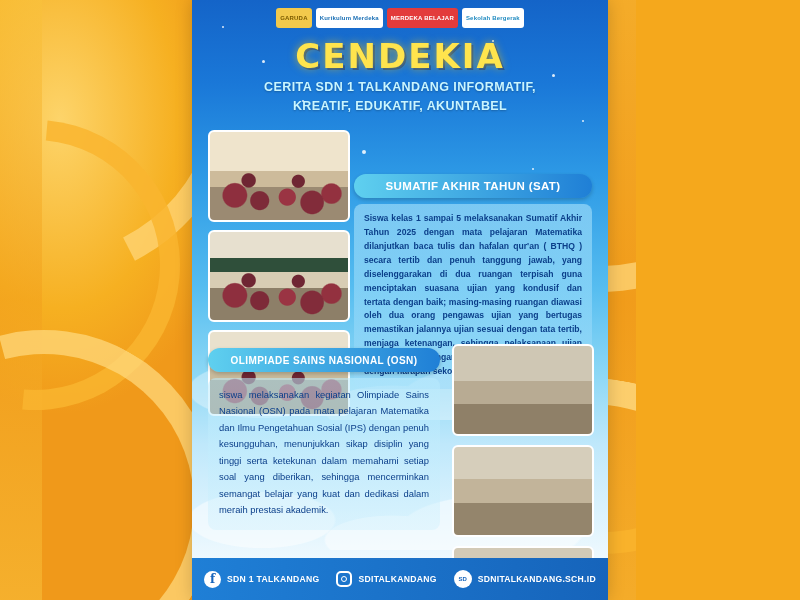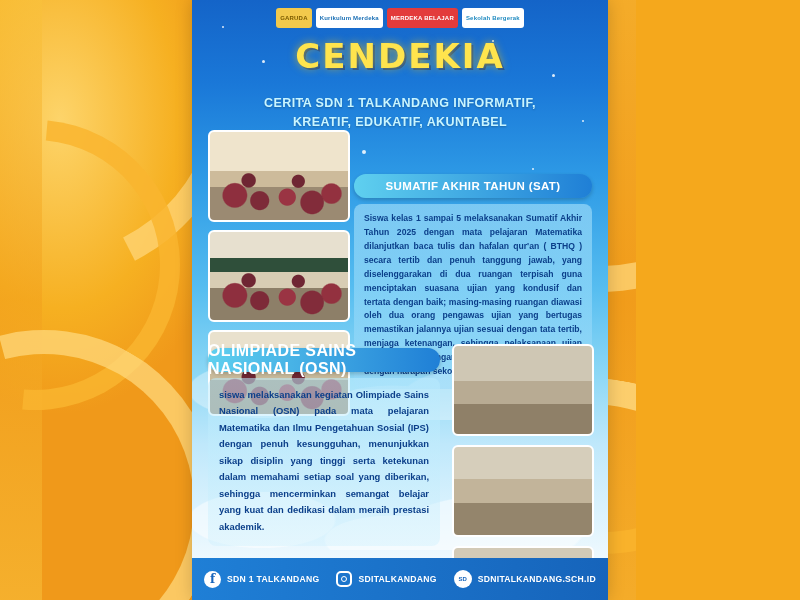--- a/index.html
+++ b/index.html
@@ -184,33 +184,33 @@
 
   
   .sec2-card {
     position: absolute; left: 16px; top: 348px; width: 232px;
   }
   .hdr2 {
     height: 24px;
     background: linear-gradient(90deg,#5fd0ef,#1f7fd6);
     border-radius: 12px;
     display:flex; align-items:center; justify-content:center;
-    color:#ffffff; font-weight:800; font-size:16px; letter-spacing:.4px;
+    color:#ffffff; font-weight:800; font-size:10px; letter-spacing:.4px;
     box-shadow: 0 2px 4px rgba(0,0,0,.2);
   }
   .body2 {
     margin-top: 6px;
     background: linear-gradient(180deg, rgba(186,235,253,.55), rgba(205,240,253,.4));
     border-radius: 8px;
     padding: 9px 11px 11px;
     color: #0b3f8a;
     font-size: 9.4px;
     line-height: 1.75;
     text-align: justify;
-    font-weight: 700;
+    font-weight: 400;
   }
   .sec2-photos {
     position: absolute; right: 16px; top: 344px;
     width: 140px;
     display:flex; flex-direction: column; gap: 9px;
   }
   .ph-osn1 { background: linear-gradient(180deg,#cfc7b4 0 40%, #b8ab93 40% 66%, #8f8068 66% 100%); }
   .ph-osn2 { background: linear-gradient(180deg,#d6cebb 0 36%, #c2b49a 36% 64%, #94856c 64% 100%); }
   .ph-osn3 { background: linear-gradient(180deg,#d2cab7 0 38%, #bdaf95 38% 66%, #8e7f67 66% 100%); }
 
@@ -282,21 +282,21 @@
     <div class="cloudband" style="top:430px; opacity:.5;"></div>
 
     <div class="logos">
       <div class="logo-chip garuda">GARUDA</div>
       <div class="logo-chip kurikulum">Kurikulum Merdeka</div>
       <div class="logo-chip bergerak">MERDEKA BELAJAR</div>
       <div class="logo-chip merdeka">Sekolah Bergerak</div>
     </div>
 
     <div class="title">CENDEKIA</div>
-    <div class="subtitle" style="white-space:pre-line;margin-top:16px;">CERITA SDN 1 TALKANDANG INFORMATIF,
+    <div class="subtitle" style="white-space:pre-line;">CERITA SDN 1 TALKANDANG INFORMATIF,
 KREATIF, EDUKATIF, AKUNTABEL</div>
 
     <div class="sec1-photos">
       <div class="photo ph-class1"></div>
       <div class="photo ph-class2"></div>
       <div class="photo small ph-class3"></div>
     </div>
 
     <div class="sec1-card">
       <div class="hdr1">SUMATIF AKHIR TAHUN (SAT)</div>

